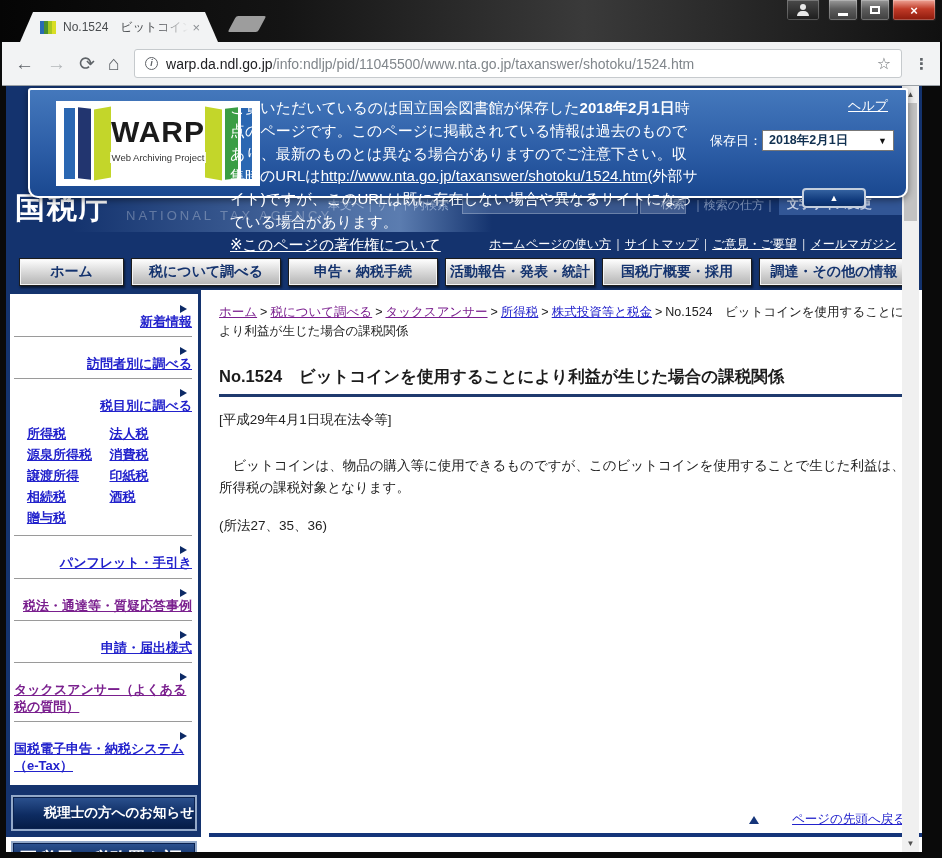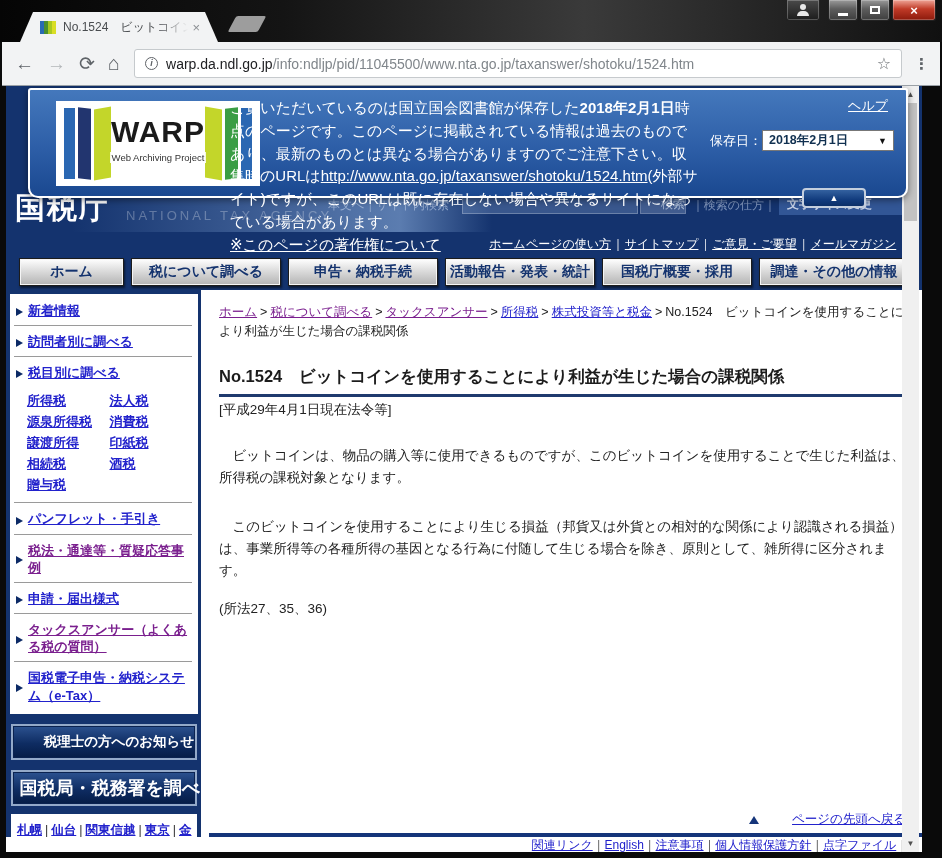--- a/index.html
+++ b/index.html
@@ -112,21 +112,21 @@
   .save-caret { margin-left:auto; color:#111; font-size:9px; }
   .collapse-btn { position:absolute; bottom:-12px; right:40px; width:64px; height:20px; z-index:45;
                   background:linear-gradient(180deg,#33619f,#123c7e 60%,#0b2f68);
                   border:2px solid #c3cedd; border-radius:4px; color:#fff; font-size:9px;
                   display:flex; align-items:center; justify-content:center; }
 
   
   .page-body { position:absolute; top:204px; left:0; width:916px; height:547px; display:flex; background:#fff; }
   .sidebar { width:195px; flex:none; background:#14336e; padding:4px 3px 0 4px; }
   .menu-box { background:#fff; padding:1px 6px 4px 4px; }
-  .menu-item { display:flex; align-items:center; padding:7px 0 6px; border-bottom:1px solid #9a9a9a; }
+  .menu-item { display:flex; align-items:flex-end; padding:7px 0 6px; border-bottom:1px solid #9a9a9a;flex-direction:column; }
   .menu-item:last-child { border-bottom:none; }
   .tri { flex:none; width:0; height:0; border-left:7px solid #0c2a66; border-top:4.5px solid transparent;
          border-bottom:4.5px solid transparent; margin:3px 5px 0 2px; }
   .menu-item a { font-size:13px; font-weight:bold; color:#2222cc; text-decoration:underline; line-height:1.32; }
   a.visited { color:#7a1f8e !important; }
   .tax-cols { display:flex; padding:2px 0 5px 13px; border-bottom:1px solid #9a9a9a; }
   .tax-col { width:84px; }
   .tax-col a { display:block; font-size:13px; font-weight:bold; color:#2222cc; text-decoration:underline; margin:3px 0; }
   .side-btn { margin:10px 1px 0; height:36px; display:flex; align-items:center; justify-content:center;
               background:linear-gradient(180deg,#2c5290 0%,#0e2c62 55%,#051c46 100%);
@@ -138,21 +138,21 @@
   .r-item::after { content:"|"; color:#333; padding:0 3px; }
   .r-item:last-child::after { content:""; }
 
   
   .main { flex:1; display:flex; flex-direction:column; background:#fff; padding:13px 16px 0 18px; position:relative; }
   .breadcrumb { font-size:12.5px; line-height:1.55; color:#222; }
   .breadcrumb a { text-decoration:underline; color:#2222cc; }
   .crumb::after { content:">"; padding:0 3px; color:#222; }
   .page-title { margin-top:24px; font-size:16.5px; font-weight:bold; color:#1c1c1c; line-height:1.3; }
   .title-rule { height:3px; background:#1f3a6e; margin:7px 0 0; }
-  .law-status { margin-top:4px; font-size:13.5px; color:#222; }
+  .law-status { margin-top:14px; font-size:13.5px; color:#222; }
   .para { margin-top:26px; font-size:13.5px; line-height:1.65; color:#222; }
   .law-ref { margin-top:17px; font-size:13.5px; color:#222; }
   .back-top-row { margin-top:auto; display:flex; justify-content:flex-end; align-items:center; padding-bottom:5px;gap:28px; }
   .up-tri { width:0; height:0; border-bottom:8px solid #15357a; border-left:5px solid transparent;
             border-right:5px solid transparent; margin-right:5px; }
   .back-top-row a { font-size:12.5px; color:#2222cc; text-decoration:underline; }
   .main-rule { height:4px; background:#15357a; margin:0 -16px 0 -10px; }
 
   
   .footer-strip { position:absolute; top:751px; left:0; width:916px; height:15px; background:#fff;
@@ -302,34 +302,30 @@
         <div class="main">
           <div class="breadcrumb">
             <span class="crumb"><a href="#" class="visited">ホーム</a></span><span class="crumb"><a href="#" class="visited">税について調べる</a></span><span class="crumb"><a href="#" class="visited">タックスアンサー</a></span><span class="crumb"><a href="#">所得税</a></span><span class="crumb"><a href="#">株式投資等と税金</a></span><span>No.1524　ビットコインを使用することにより利益が生じた場合の課税関係</span>
           </div>
 
           <h1 class="page-title">No.1524　ビットコインを使用することにより利益が生じた場合の課税関係</h1>
           <div class="title-rule"></div>
 
           <div class="law-status">[平成29年4月1日現在法令等]</div>
           <p class="para">　ビットコインは、物品の購入等に使用できるものですが、このビットコインを使用することで生じた利益は、所得税の課税対象となります。</p>
-          <p class="para">　このビットコインを使用することにより生じる損益（邦貨又は外貨との相対的な関係により認識される損益）は、事業所得等の各種所得の基因となる行為に付随して生じる場合を除き、原則として、雑所得に区分されます。</p>
           <div class="law-ref">(所法27、35、36)</div>
 
           <div class="back-top-row">
             <span class="up-tri"></span>
             <a href="#">ページの先頭へ戻る</a>
           </div>
           <div class="main-rule"></div>
         </div>
       </div>
 
-      <div class="footer-strip">
-        <span class="f-item"><a href="#">関連リンク</a></span><span class="f-item"><a href="#">English</a></span><span class="f-item"><a href="#">注意事項</a></span><span class="f-item"><a href="#">個人情報保護方針</a></span><span class="f-item"><a href="#">点字ファイル</a></span>
-      </div>
 
       <div class="warp-banner">
         <div class="warp-logo">
           <div class="wl-stripes">
             <div class="wl-s wl-b"></div>
               <div class="wl-s wl-n"></div>
               <div class="wl-s wl-y"></div>
             <div class="wl-sp"></div>
             <div class="wl-s wl-y2"></div>
               <div class="wl-s wl-g"></div>

